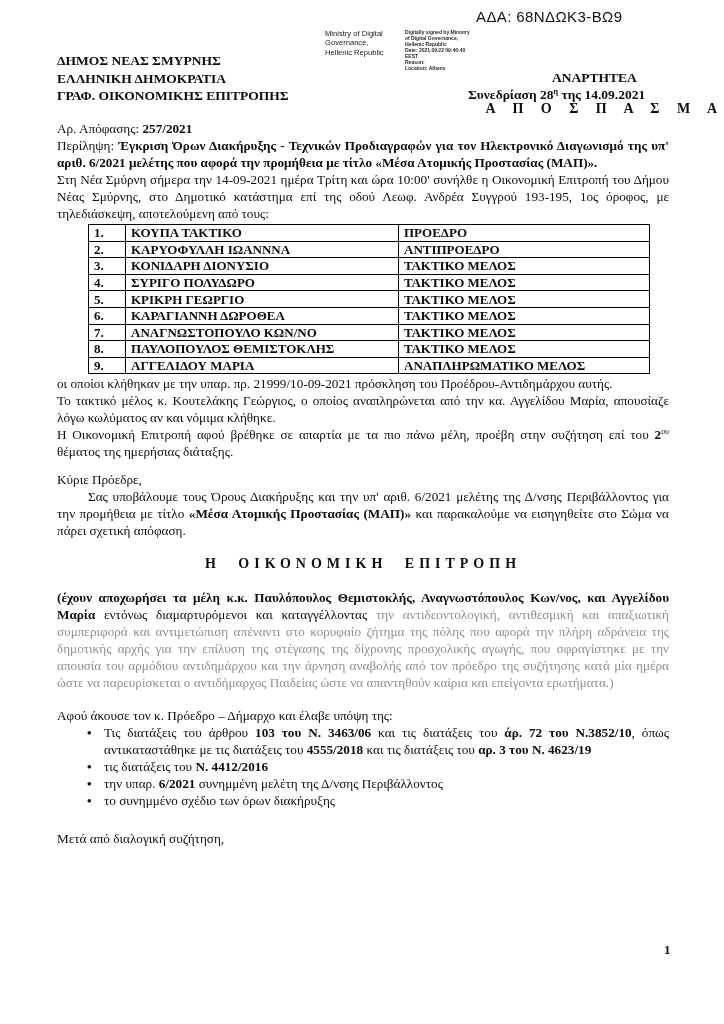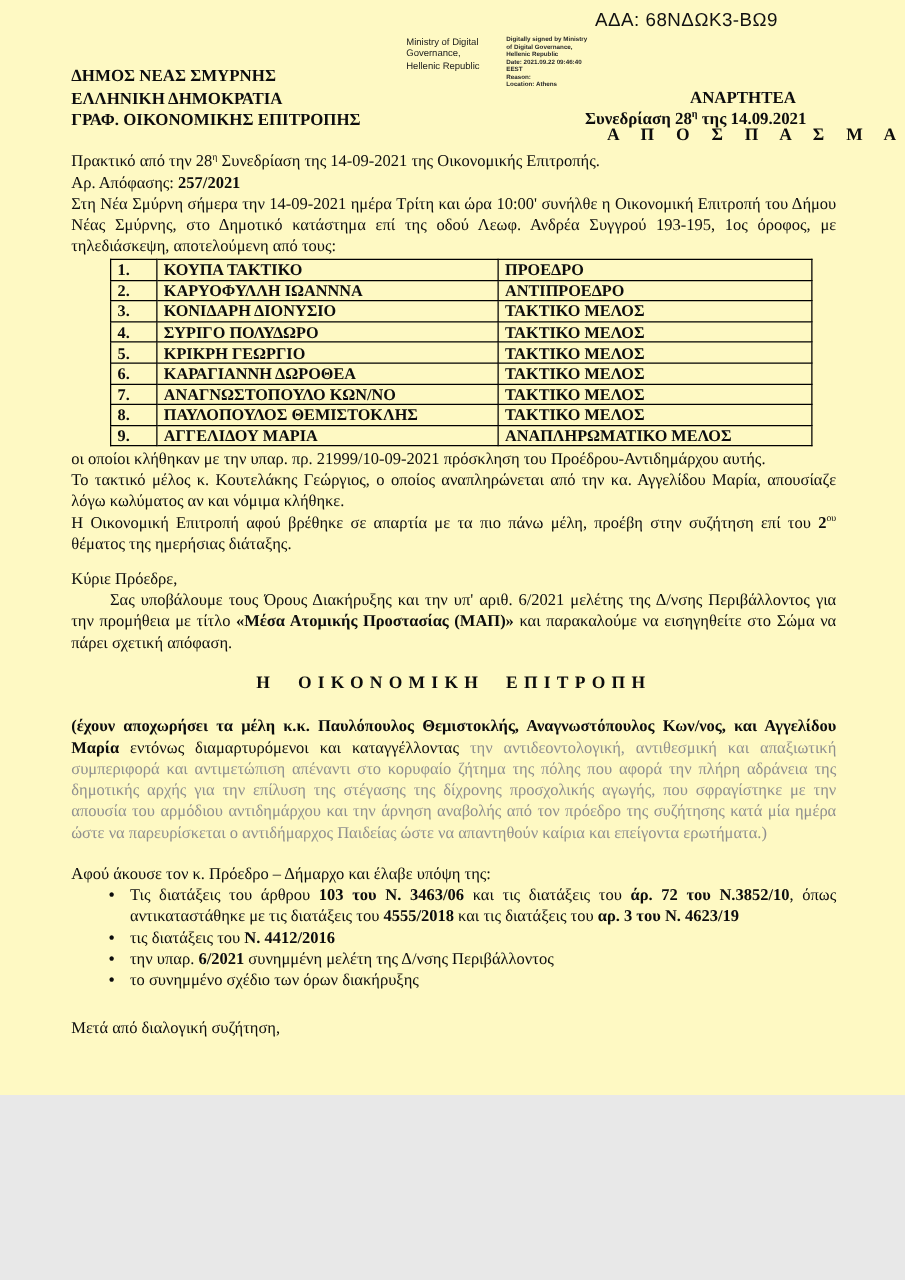--- a/index.html
+++ b/index.html
@@ -1,17 +1,17 @@
 <!DOCTYPE html>
 <html><head>
 <meta charset="utf-8">
 <style>
   html,body{margin:0;padding:0;background:#e8e8e8;}
   .page{
-    position:relative;width:724px;height:876px;background:#fef9c3;
+    position:relative;width:724px;height:1024px;background:#ffffff;
     font-family:"Liberation Serif", serif;color:#0d0d0d;overflow:hidden;
     margin:0 auto;
   }
   .ada{
     position:absolute;top:8px;left:476px;
     font-family:"Liberation Sans", sans-serif;font-size:15px;letter-spacing:0.4px;color:#111;
   }
   .stamp{position:absolute;top:29px;left:325px;display:flex;gap:6px;font-family:"Liberation Sans", sans-serif;}
   .stamp-authority{font-size:7.6px;line-height:1.25;color:#1a1a1a;white-space:pre-line;width:74px;}
   .stamp-signature{font-size:5px;line-height:1.2;font-weight:700;color:#2a2a2a;white-space:pre-line;width:78px;}
@@ -69,24 +69,24 @@
     <div>ΓΡΑΦ. ΟΙΚΟΝΟΜΙΚΗΣ ΕΠΙΤΡΟΠΗΣ</div>
   </div>
 
   <div class="anartitea">ΑΝΑΡΤΗΤΕΑ</div>
   <div class="session"><span>Συνεδρίαση 28</span><span class="sg-sup">η</span><span> της 14.09.2021</span></div>
 
   <div class="doc-title">Α Π Ο Σ Π Α Σ Μ Α</div>
 
   <div class="body-col">
 
-    <p><span>Πρακτικό από την 28</span><span class="sg-sup">η</span><span> Συνεδρίαση της 14-09-2021 της Οικονομικής Επιτροπής.</span></p>
 
     <p><span>Αρ. Απόφασης: </span><span class="sg-b">257/2021</span></p>
 
+    <p><span>Περίληψη: </span><span class="sg-b">Έγκριση Όρων Διακήρυξης - Τεχνικών Προδιαγραφών για τον Ηλεκτρονικό Διαγωνισμό της υπ' αριθ. 6/2021 μελέτης που αφορά την προμήθεια με τίτλο «Μέσα Ατομικής Προστασίας (ΜΑΠ)».</span></p>
 
     <p>Στη Νέα Σμύρνη σήμερα την 14-09-2021 ημέρα Τρίτη και ώρα 10:00' συνήλθε η Οικονομική Επιτροπή του Δήμου Νέας Σμύρνης, στο Δημοτικό κατάστημα επί της οδού Λεωφ. Ανδρέα Συγγρού 193-195, 1ος όροφος, με τηλεδιάσκεψη, αποτελούμενη από τους:</p>
 
     <table class="members">
       <tbody>
         <tr>
             <td class="c-num">1.</td>
             <td class="c-name">ΚΟΥΠΑ ΤΑΚΤΙΚΟ</td>
             <td class="c-role">ΠΡΟΕΔΡΟ</td>
           </tr>

